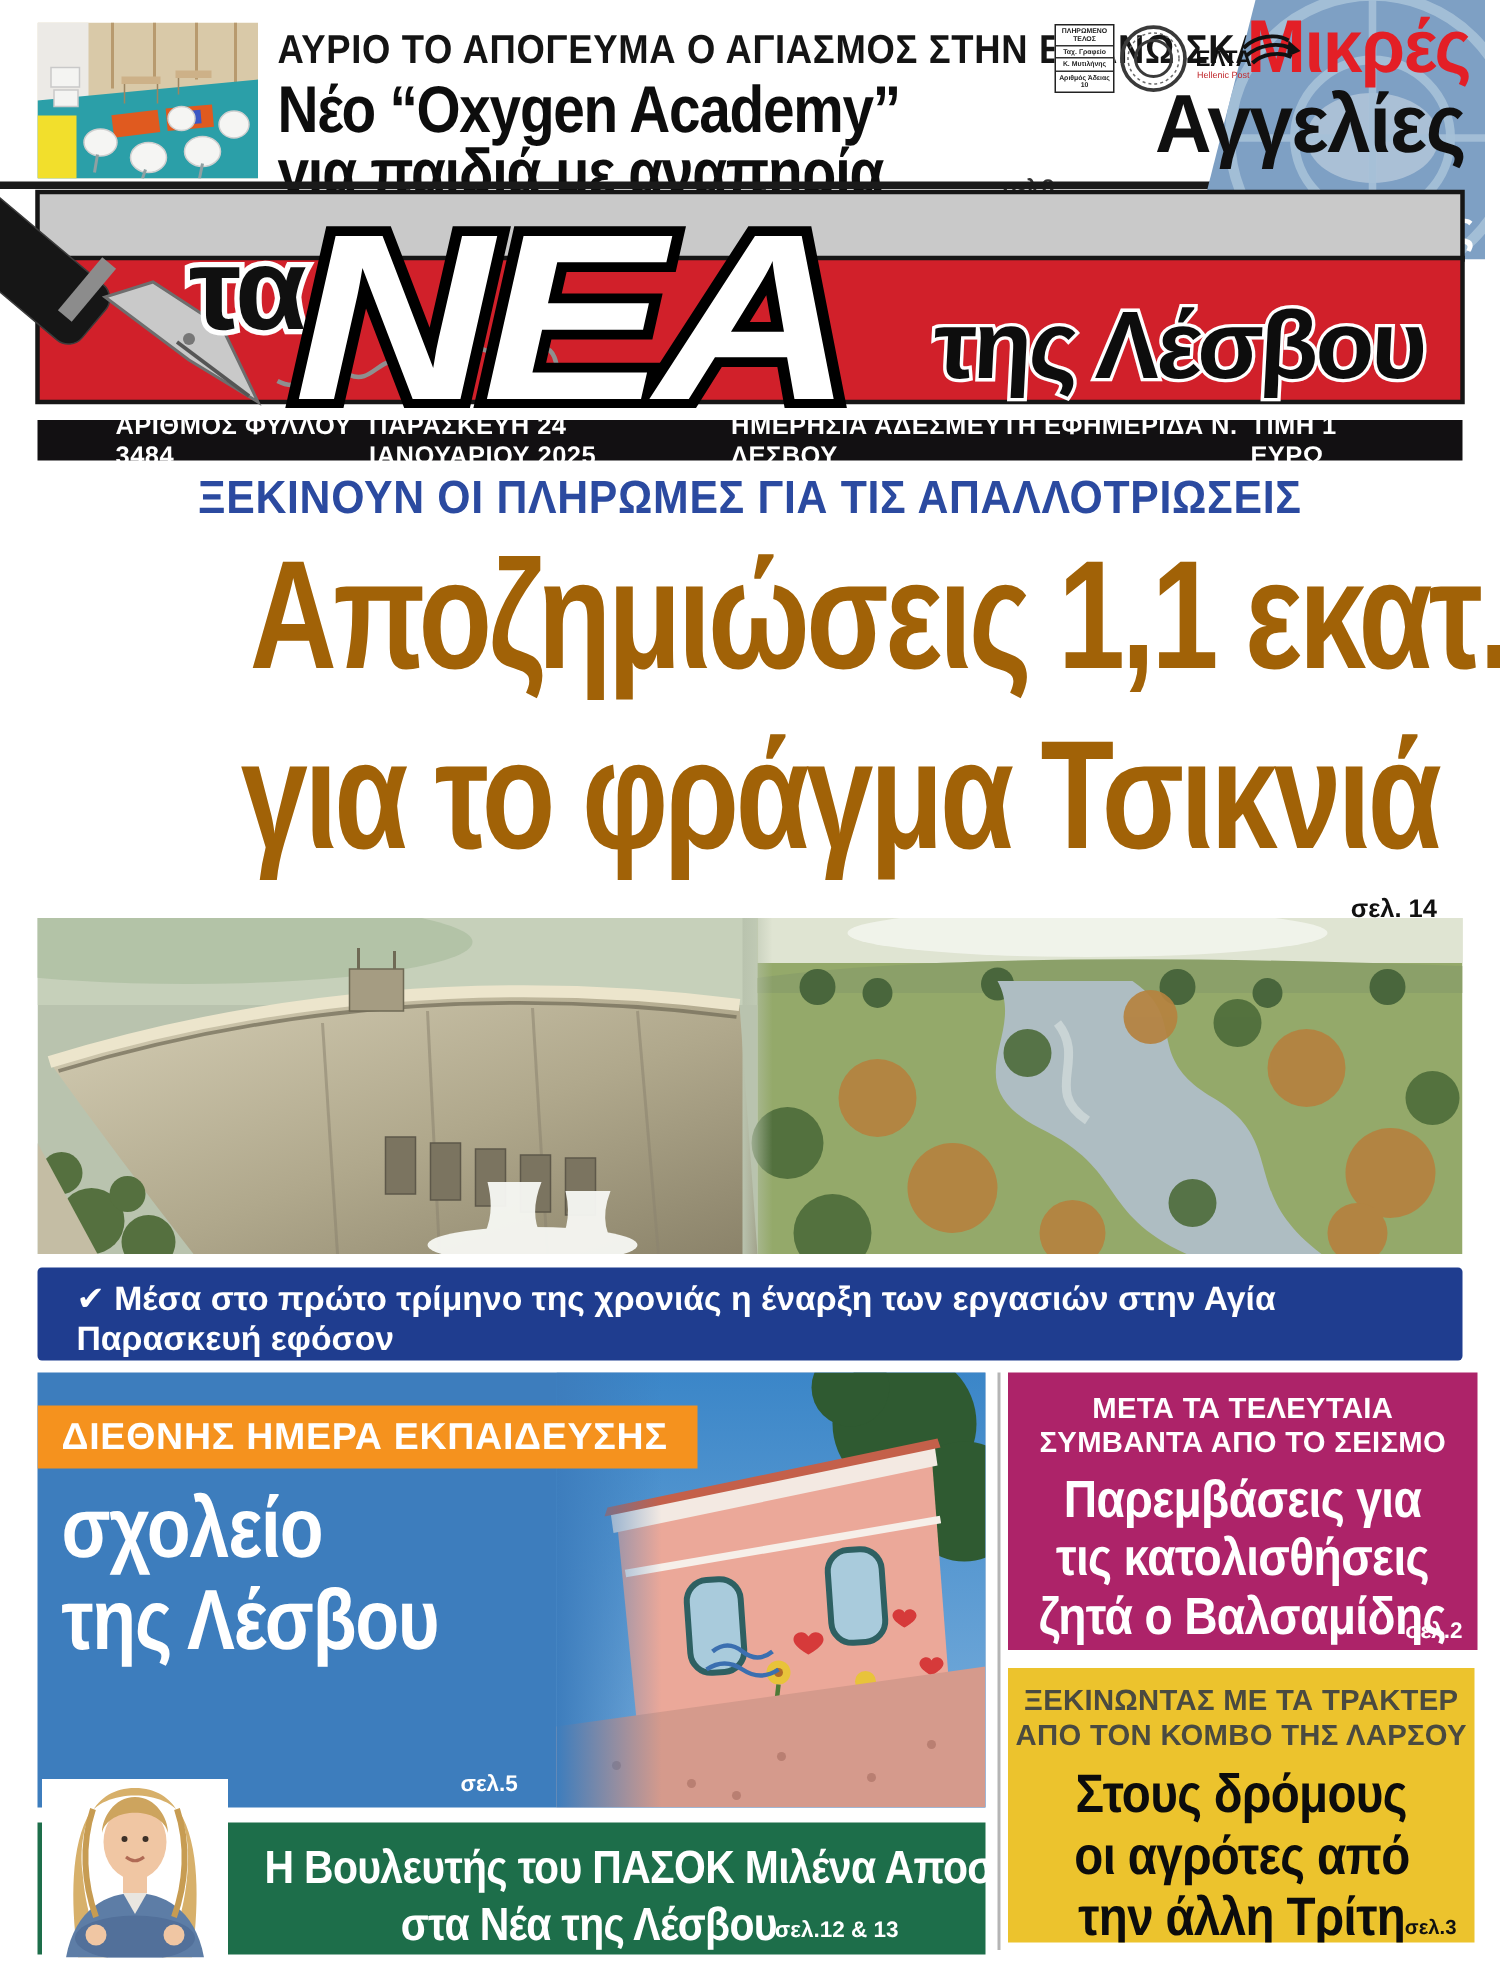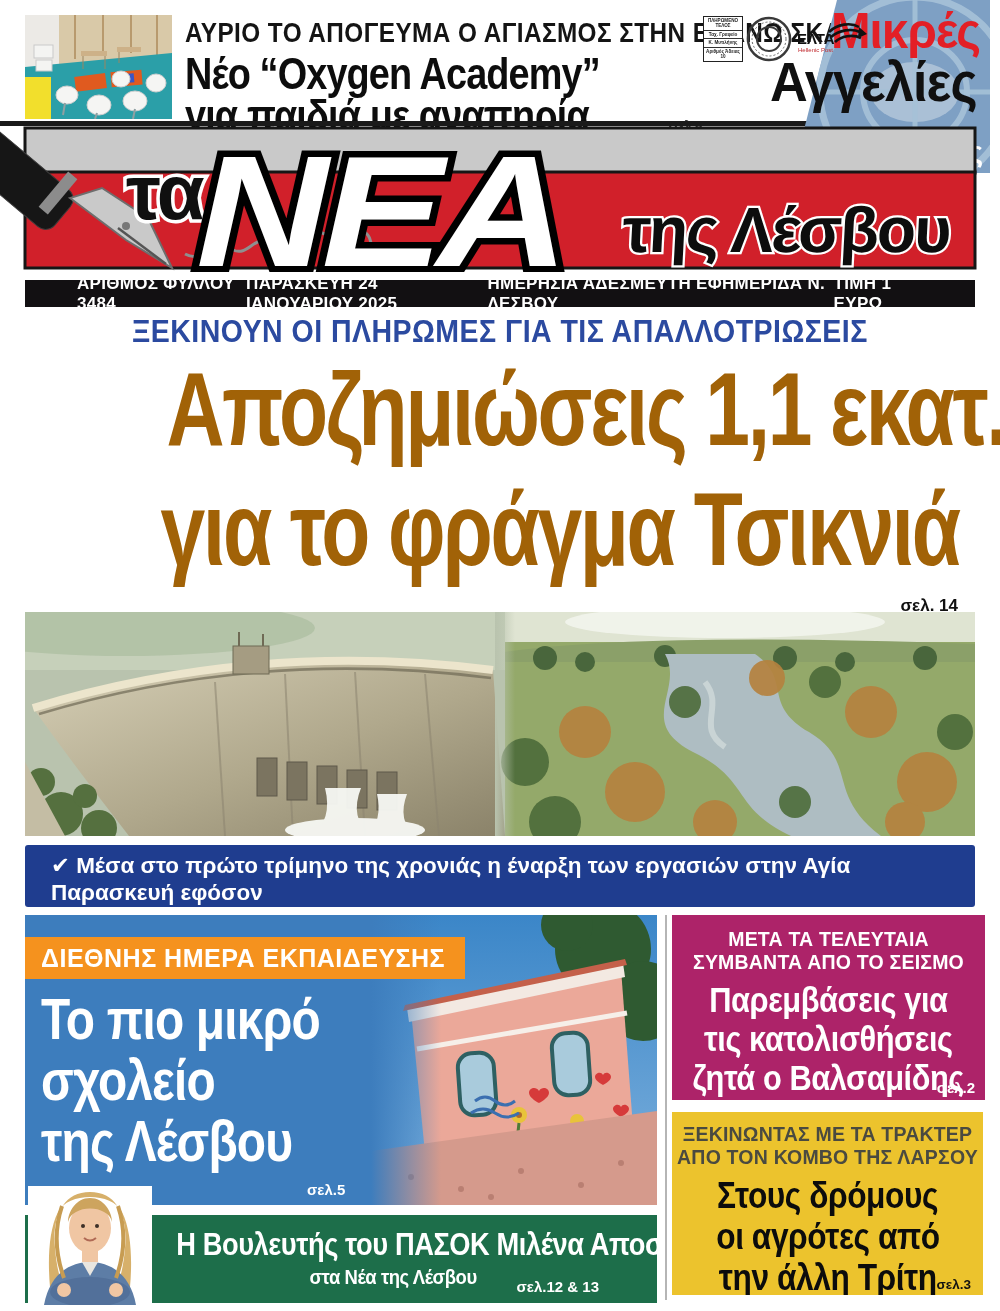--- a/index.html
+++ b/index.html
@@ -294,30 +294,29 @@
           <circle cx="210" cy="270" r="3"></circle>
           <circle cx="250" cy="248" r="3"></circle>
           <circle cx="120" cy="282" r="3"></circle>
         </g>
       <rect width="70" height="290" fill="url(#bluefade)"></rect>
     </svg>
     <div class="abs orangelabel">
         <span>ΔΙΕΘΝΗΣ ΗΜΕΡΑ ΕΚΠΑΙΔΕΥΣΗΣ</span>
       </div>
     <div class="abs" style="left:16px;top:74px;">
-      <div class="schoolline"><span class="cond" style="transform:scaleX(.84);">Το πιο μικρό</span></div>
       <div class="schoolline"><span class="cond" style="transform:scaleX(.84);">σχολείο</span></div>
       <div class="schoolline"><span class="cond" style="transform:scaleX(.84);">της Λέσβου</span></div>
     </div>
     <div class="abs" style="left:282px;top:266px;color:#fff;font-size:15px;font-weight:700;">σελ.5</div>
   </div>
 
   <div class="abs greenbanner">
     <div class="greenline" style="padding:12px 8px 0 112px;font-size:31px;"><span class="condc" style="transform:scaleX(.88);">Η Βουλευτής του ΠΑΣΟΚ Μιλένα Αποστολάκη</span></div>
-    <div class="greenline" style="padding:2px 8px 0 112px;font-size:21px;"><span class="condc" style="transform:scaleX(.88);">στα Νέα της Λέσβου</span></div>
+    <div class="greenline" style="padding:2px 8px 0 112px;font-size:31px;"><span class="condc" style="transform:scaleX(.88);">στα Νέα της Λέσβου</span></div>
     <div class="abs" style="right:58px;bottom:8px;font-size:15px;font-weight:700;color:#fff;">σελ.12 &amp; 13</div>
   </div>
 
   <svg class="abs" style="left:28px;top:1186px;" width="124" height="119" viewBox="0 0 124 119">
     <rect width="124" height="119" fill="#ffffff"></rect>
     <path d="M62,6 C34,6 24,32 27,62 C29,88 36,108 44,119 L24,119 C20,90 18,50 30,26 C40,6 84,6 94,26 C106,50 104,90 100,119 L80,119 C88,108 95,88 97,62 C100,32 90,6 62,6 Z" fill="#d7b06a"></path>
     <ellipse cx="62" cy="42" rx="21" ry="25" fill="#f0c6a3"></ellipse>
     <path d="M40,36 C44,18 80,18 84,36 C84,26 76,12 62,12 C48,12 40,26 40,36 Z" fill="#cda45e"></path>
     <rect x="54" y="62" width="16" height="14" fill="#f0c6a3"></rect>
     <path d="M16,119 C22,86 44,76 62,76 C80,76 102,86 108,119 Z" fill="#5d7da6"></path>

